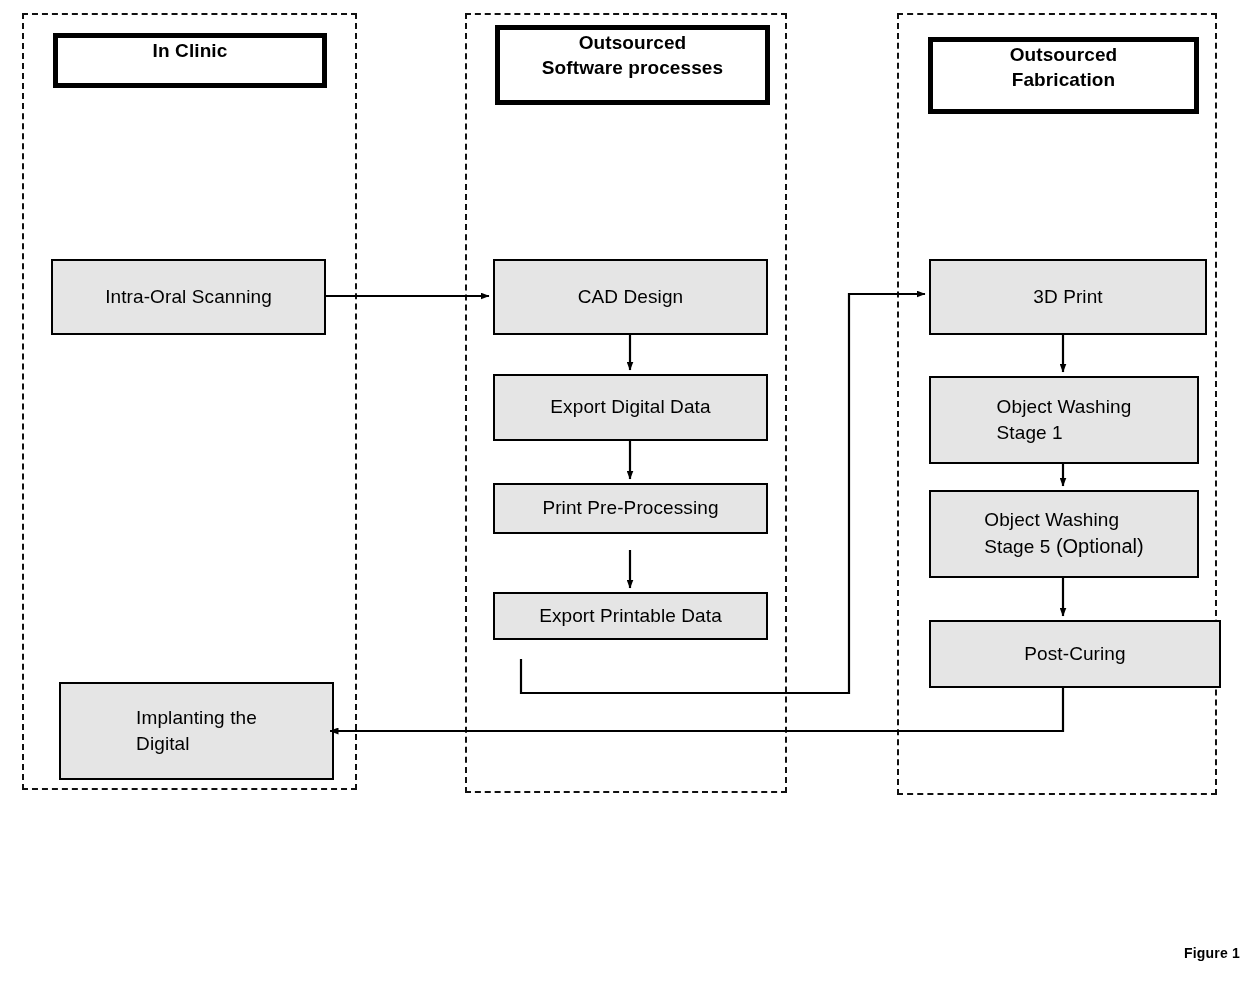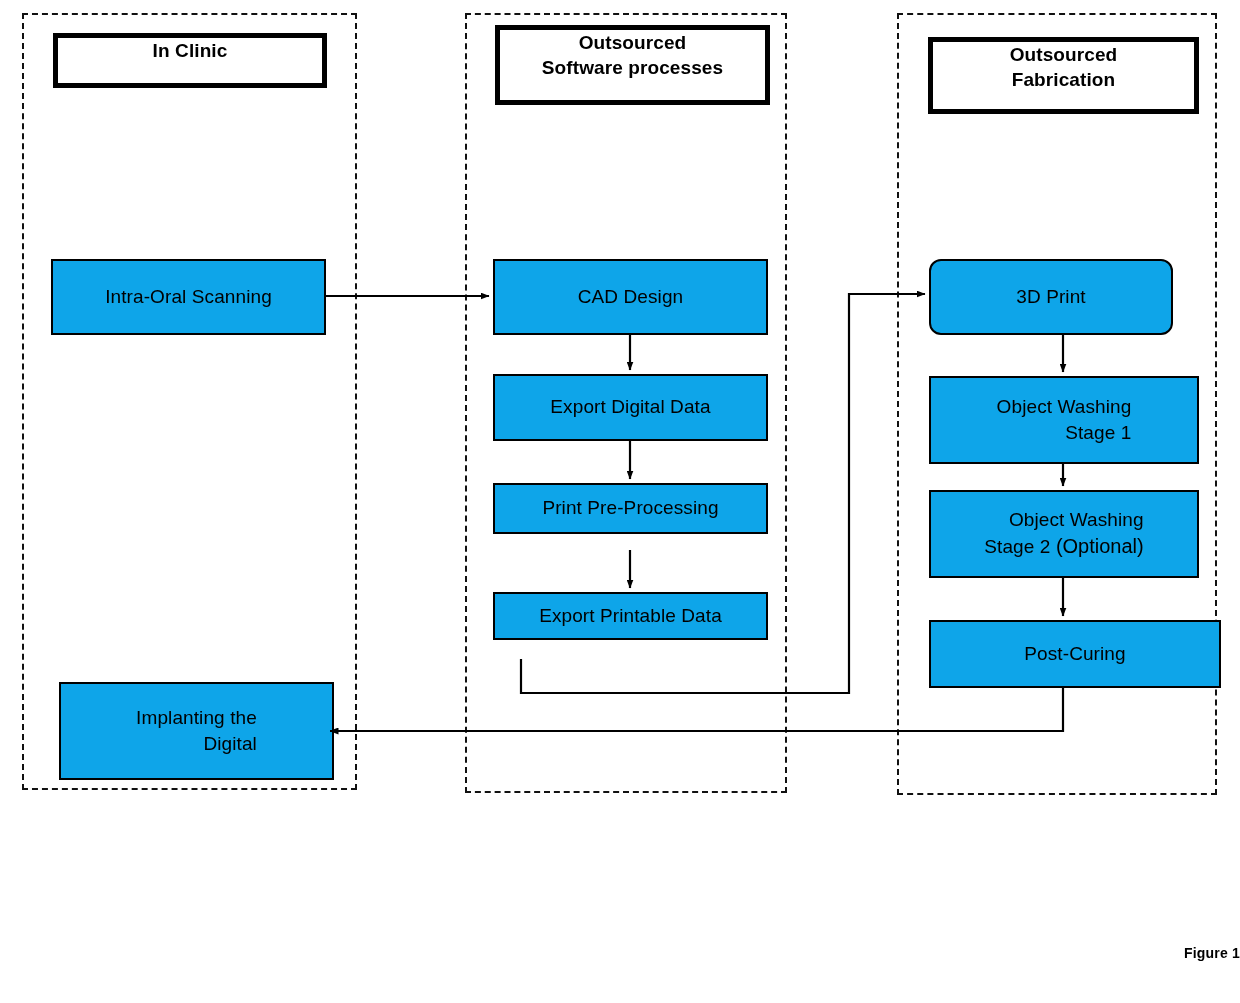--- a/index.html
+++ b/index.html
@@ -45,26 +45,26 @@
     font-size: 19px;
     line-height: 1.32;
     letter-spacing: 0.1px;
   }
   .lane-header .hdr-line { display: block; }
 
   
   .node {
     position: absolute;
     border: 2px solid #000000;
-    background: #0ea5e9;
+    background: #e5e5e5;
     box-sizing: border-box;
     display: flex;
     align-items: center;
     justify-content: center;
-    text-align: right;
+    text-align: left;
     font-size: 19px;
     line-height: 1.38;
     letter-spacing: 0.1px;
     padding: 0 6px;
   }
   .node .nline { display: block; }
   .node .opt {
     font-size: 20px;
     letter-spacing: 0;
   }
@@ -150,37 +150,37 @@
       <span class="nline">Print Pre-Processing</span>
     </div>
   </div>
 
   <div class="node" style="left:493px; top:592px; width:275px; height:48px;">
     <div>
       <span class="nline">Export Printable Data</span>
     </div>
   </div>
 
-  <div class="node" style="left:929px; top:259px; width:244px; height:76px;border-radius:12px;">
+  <div class="node" style="left:929px; top:259px; width:278px; height:76px;">
     <div>
       <span class="nline">3D Print</span>
     </div>
   </div>
 
   <div class="node" style="left:929px; top:376px; width:270px; height:88px;">
     <div>
       <span class="nline">Object Washing</span>
       <span class="nline">Stage 1</span>
     </div>
   </div>
 
   <div class="node" style="left:929px; top:490px; width:270px; height:88px;">
     <div>
       <span class="nline">Object Washing</span>
-      <span class="nline"><span>Stage 2 </span><span class="opt">(Optional)</span></span>
+      <span class="nline"><span>Stage 5 </span><span class="opt">(Optional)</span></span>
     </div>
   </div>
 
   <div class="node" style="left:929px; top:620px; width:292px; height:68px;">
     <div>
       <span class="nline">Post-Curing</span>
     </div>
   </div>
 
   <svg id="connectors" viewBox="0 0 1240 1003">

